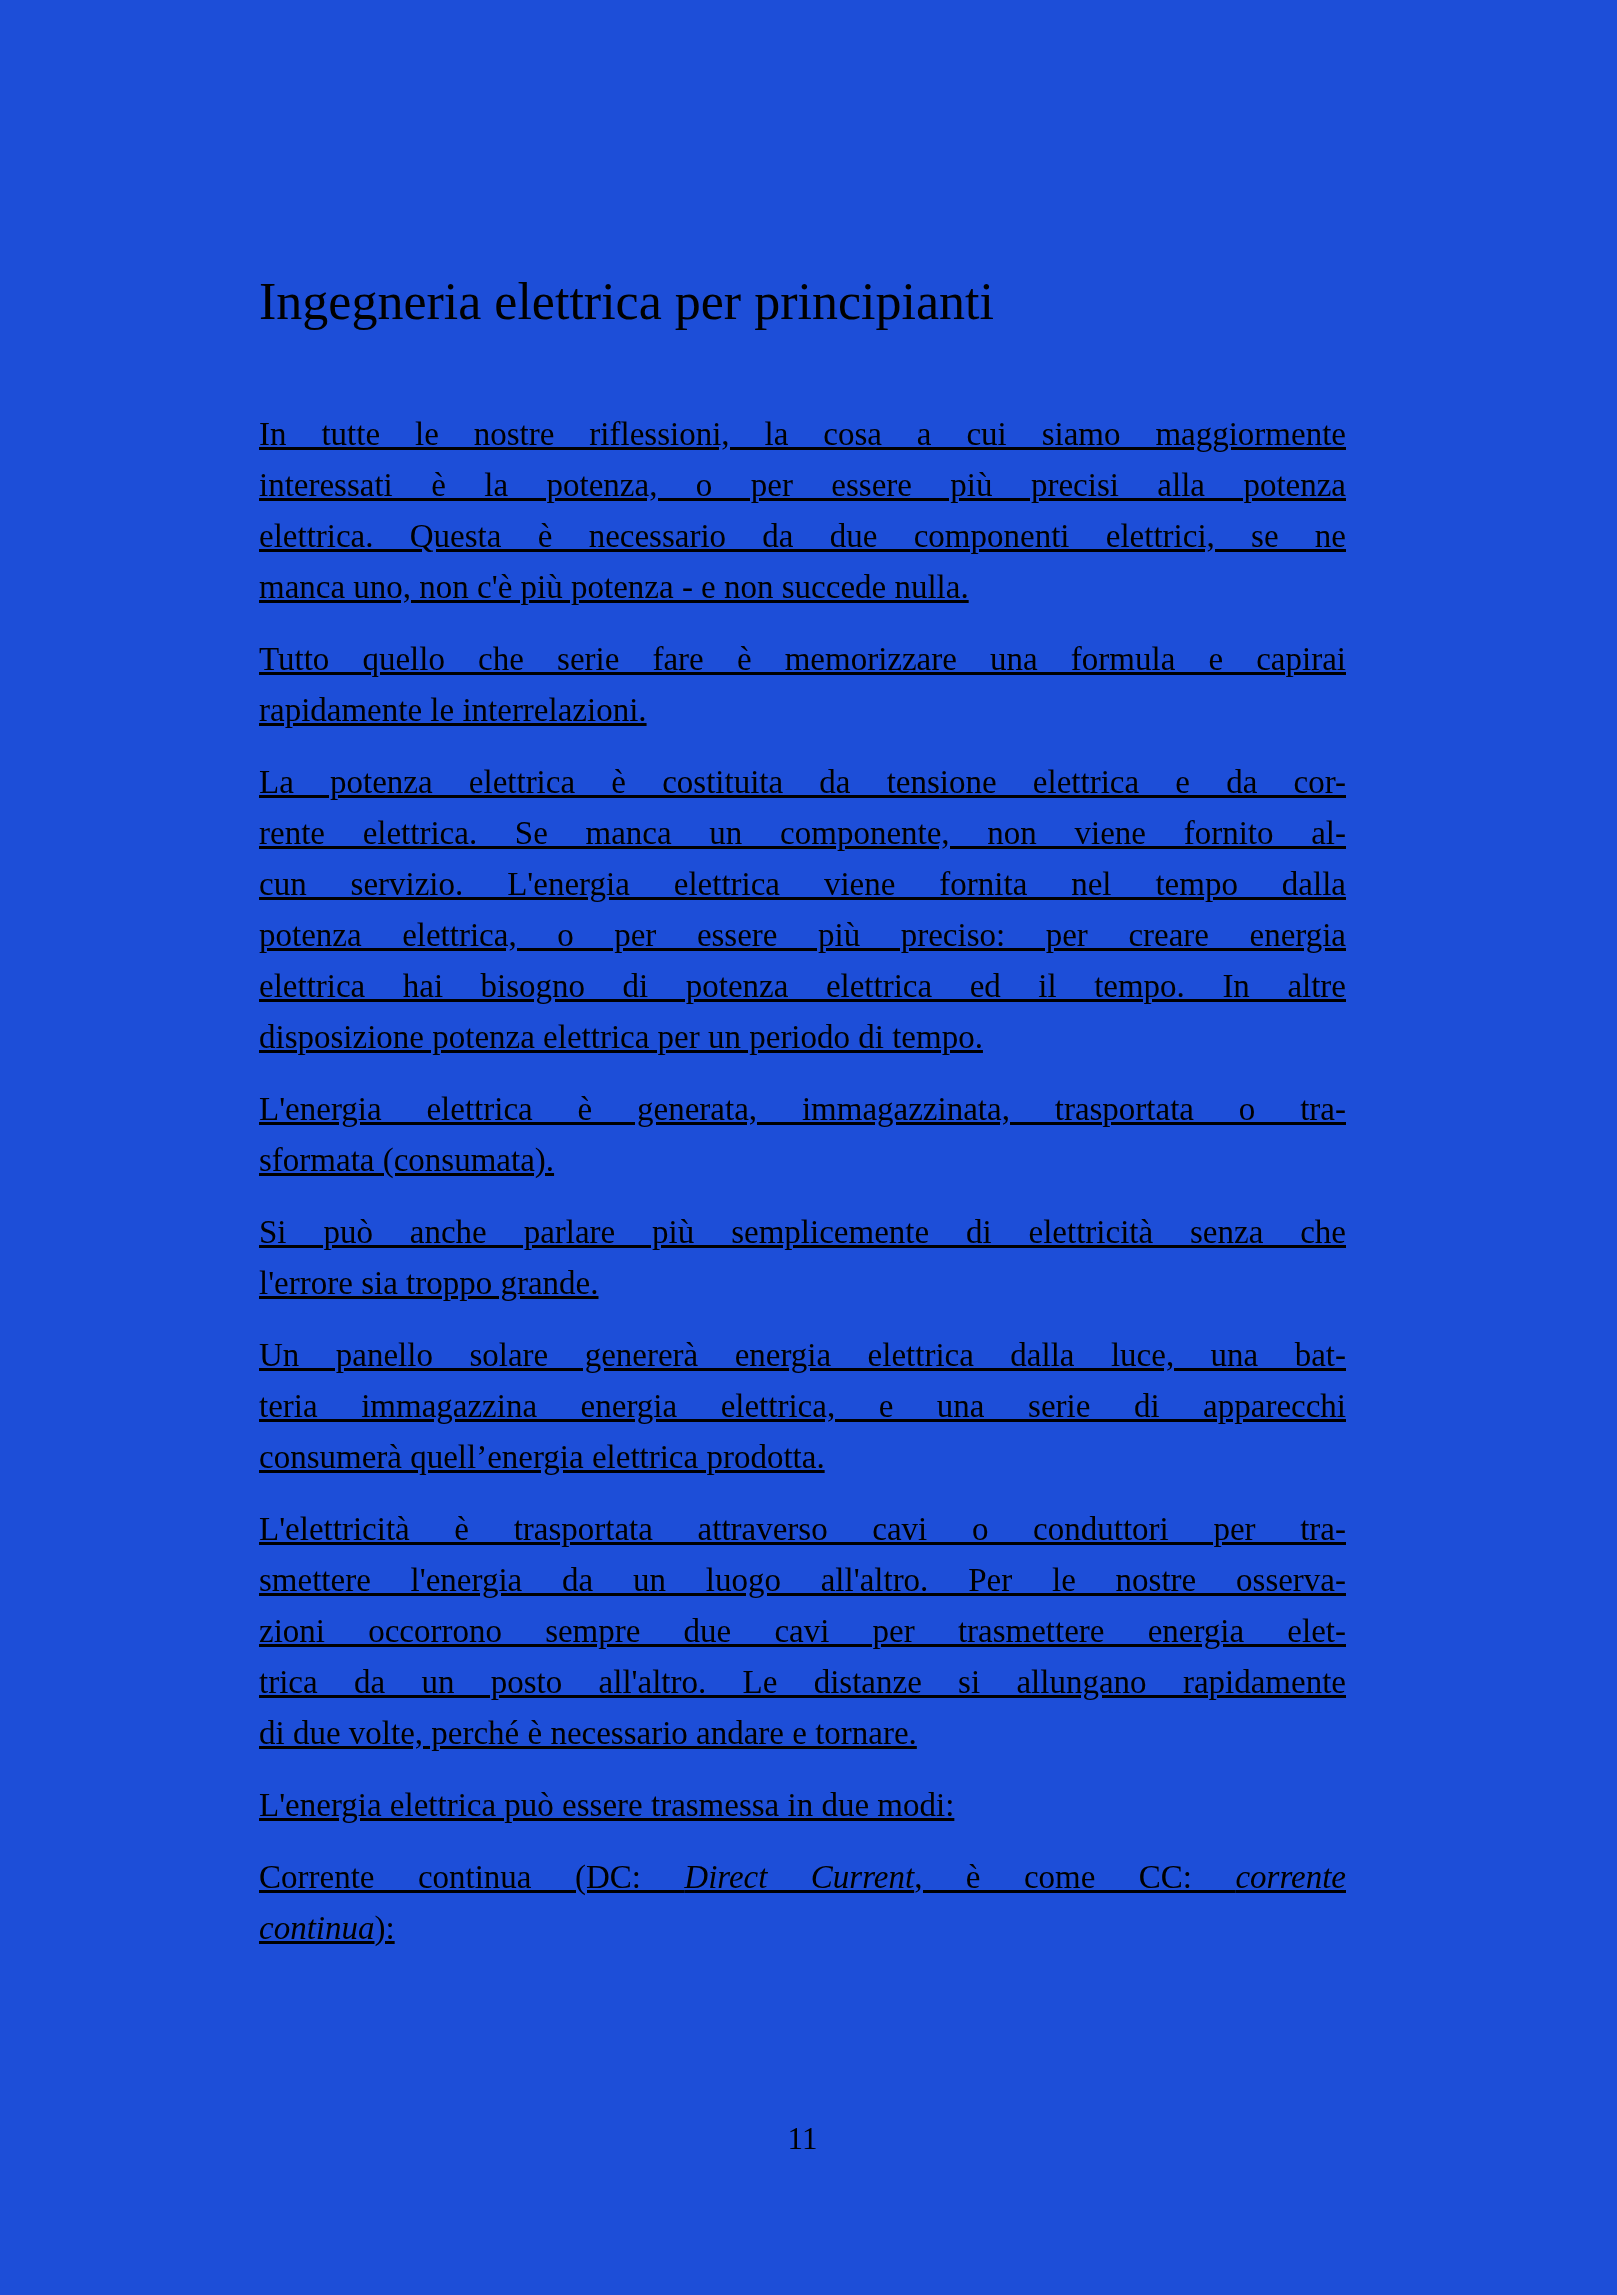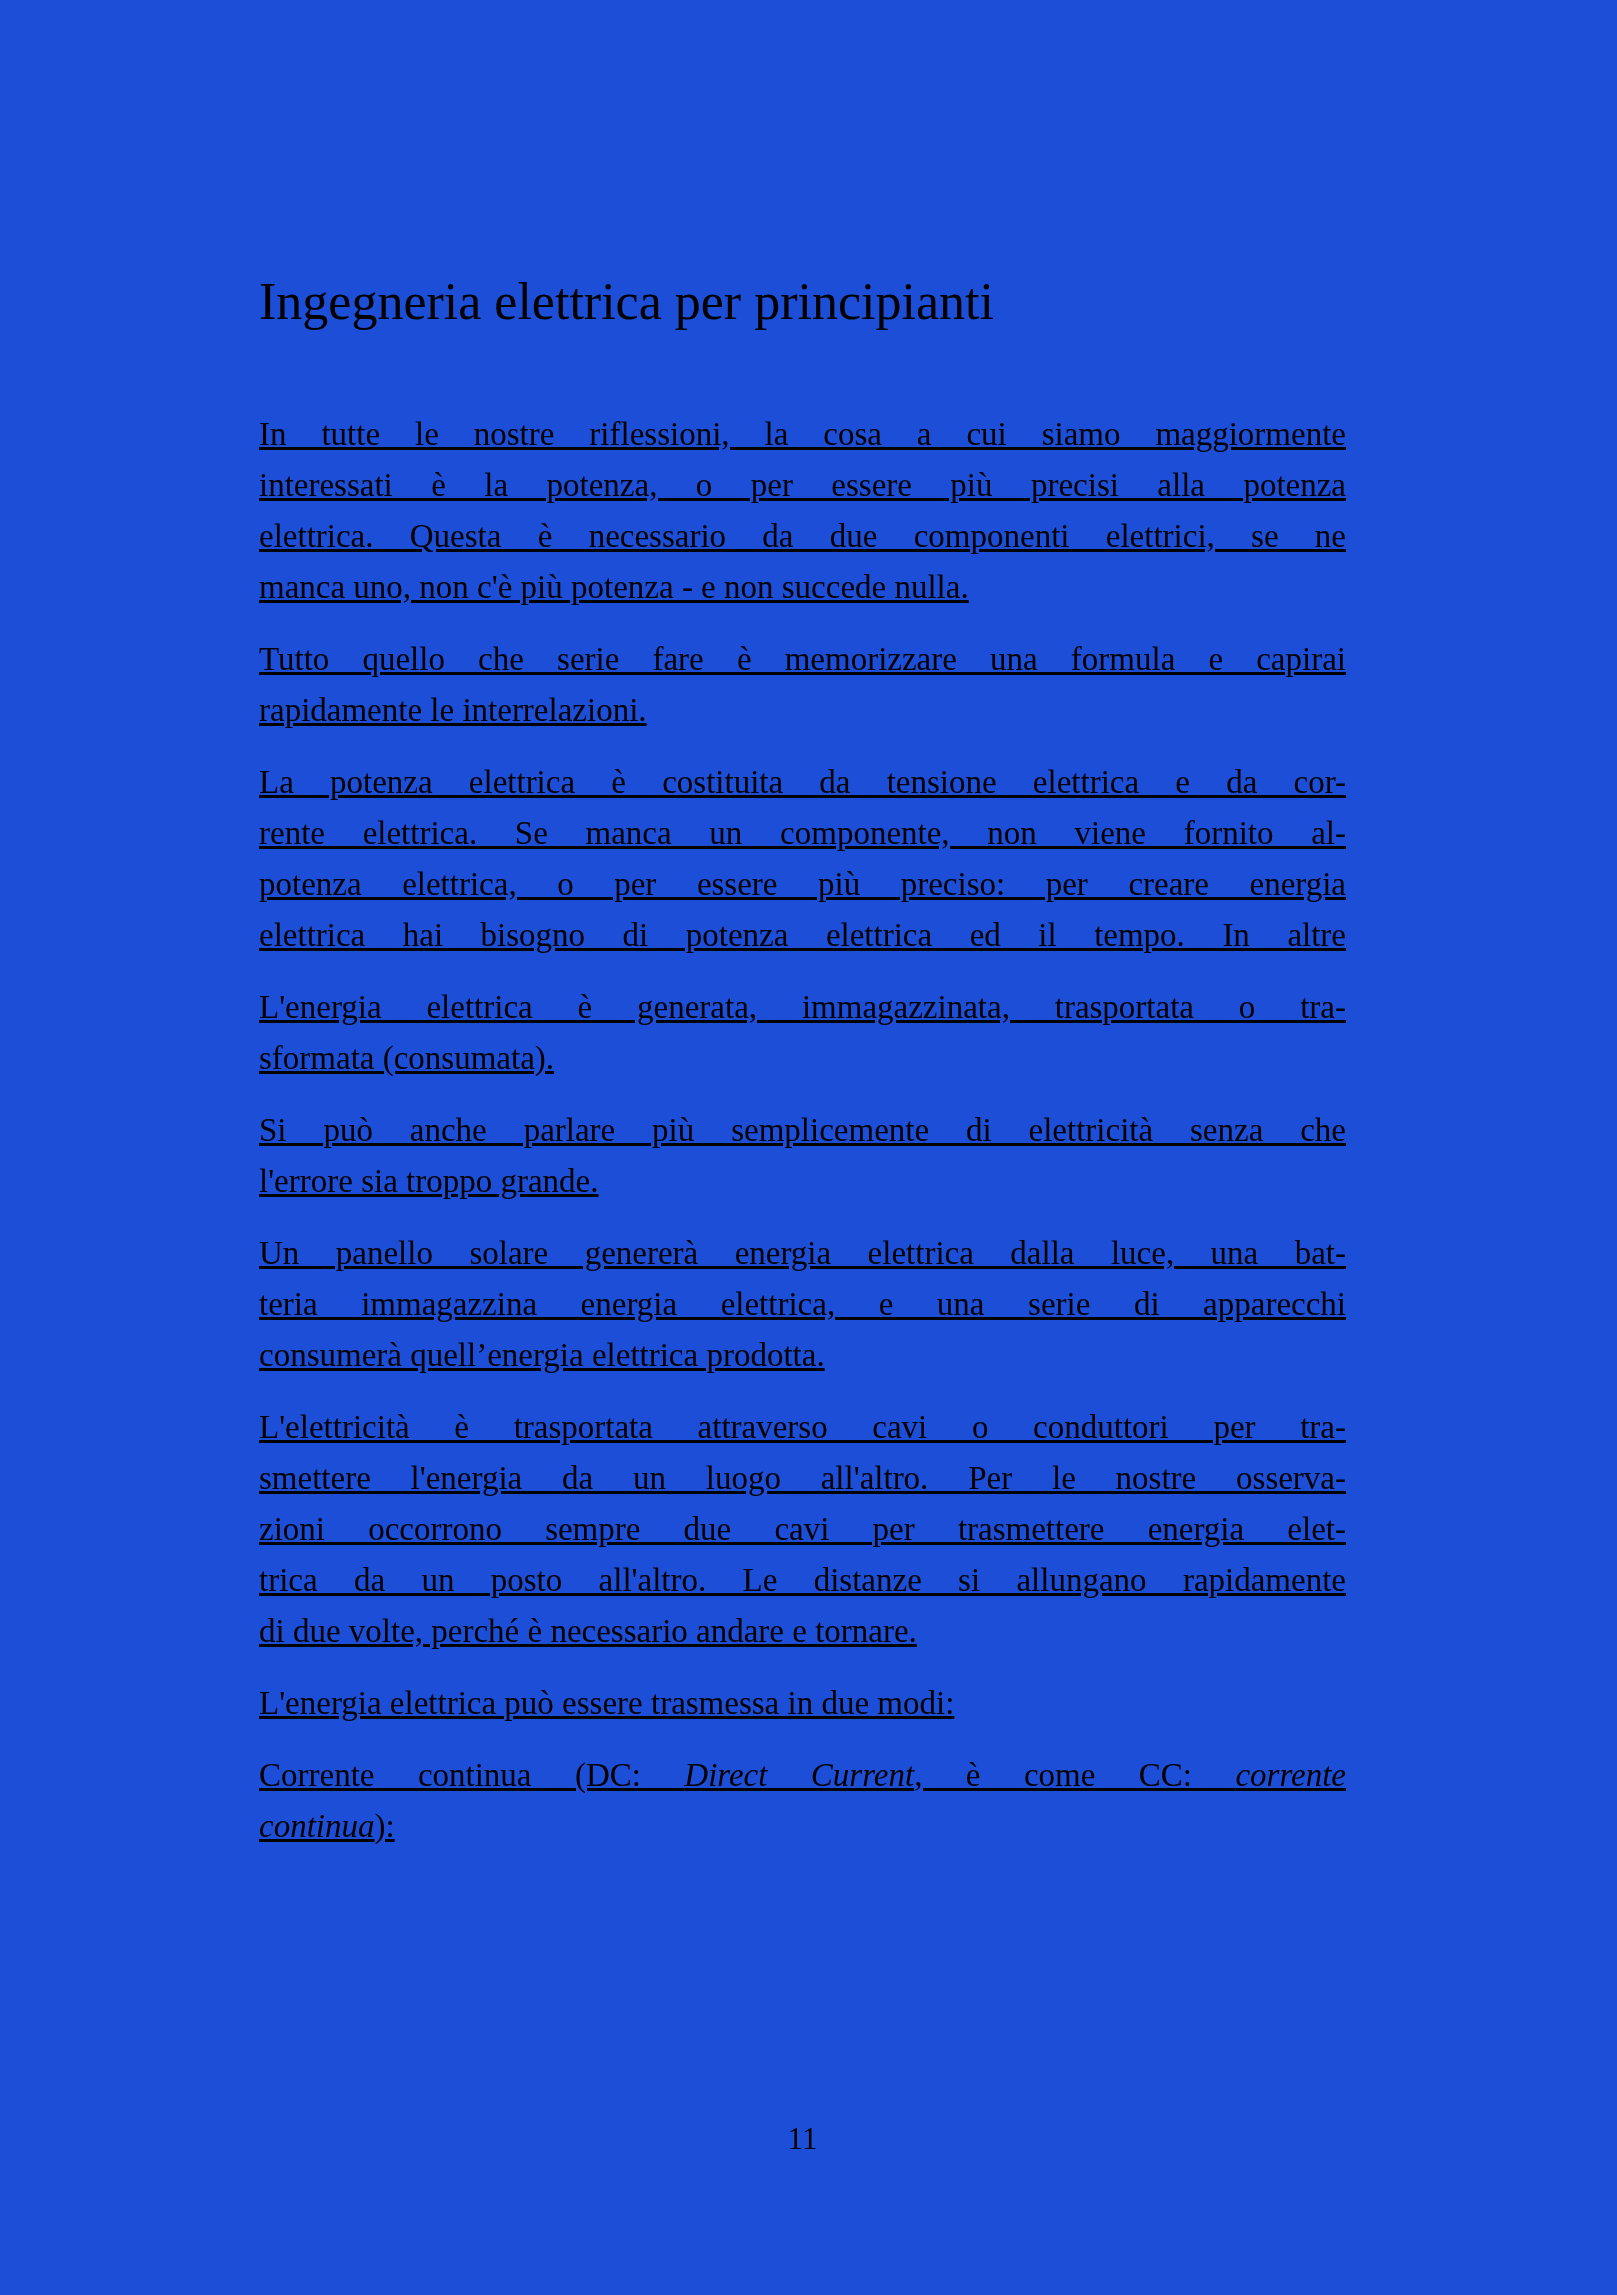--- a/index.html
+++ b/index.html
@@ -70,22 +70,24 @@
         <div class="line"><span>elettrica. Questa è necessario da due componenti elettrici, se ne</span></div>
         <div class="line last"><span>manca uno, non c'è più potenza - e non succede nulla.</span></div>
       </div>
       <div class="para">
         <div class="line"><span>Tutto quello che serie fare è memorizzare una formula e capirai</span></div>
         <div class="line last"><span>rapidamente le interrelazioni.</span></div>
       </div>
       <div class="para">
         <div class="line"><span>La potenza elettrica è costituita da tensione elettrica e da cor-</span></div>
         <div class="line"><span>rente elettrica. Se manca un componente, non viene fornito al-</span></div>
+        <div class="line"><span>cun servizio. L'energia elettrica viene fornita nel tempo dalla</span></div>
         <div class="line"><span>potenza elettrica, o per essere più preciso: per creare energia</span></div>
         <div class="line"><span>elettrica hai bisogno di potenza elettrica ed il tempo. In altre</span></div>
+        <div class="line last"><span>disposizione potenza elettrica per un periodo di tempo.</span></div>
       </div>
       <div class="para">
         <div class="line"><span>L'energia elettrica è generata, immagazzinata, trasportata o tra-</span></div>
         <div class="line last"><span>sformata (consumata).</span></div>
       </div>
       <div class="para">
         <div class="line"><span>Si può anche parlare più semplicemente di elettricità senza che</span></div>
         <div class="line last"><span>l'errore sia troppo grande.</span></div>
       </div>
       <div class="para">

